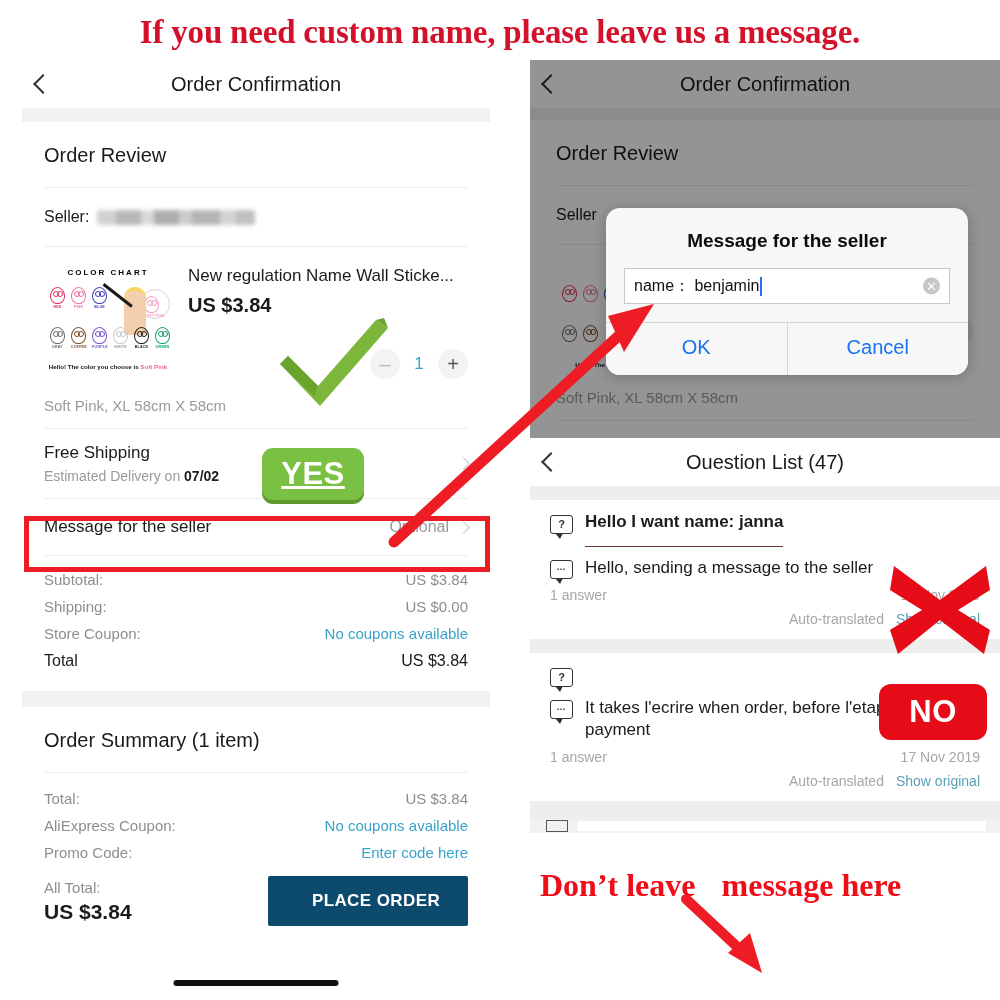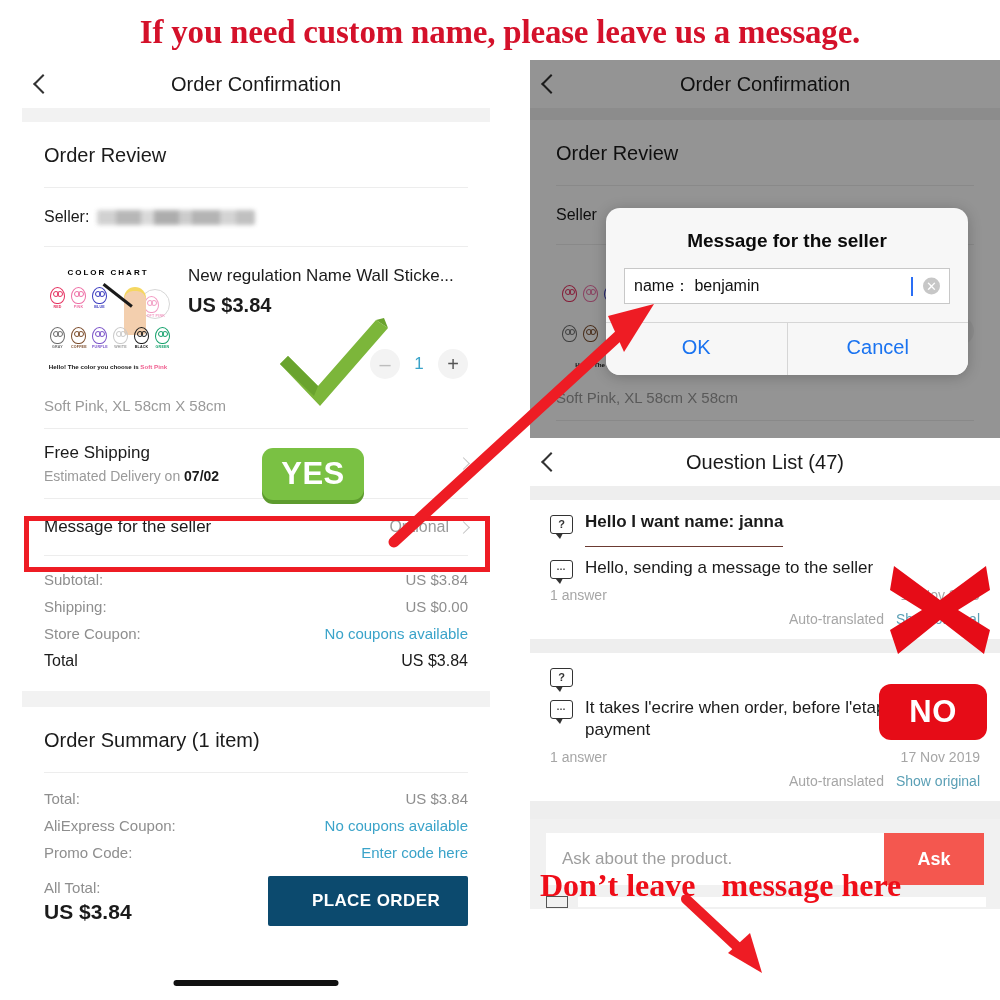--- a/index.html
+++ b/index.html
@@ -170,21 +170,21 @@
     background: #f7f7f7; border-radius: 14px; overflow: hidden;
     box-shadow: 0 2px 14px rgba(0,0,0,.22);
   }
   .modal-title {
     text-align:center; font-size: 19px; font-weight: bold; color:#0b0b0b;
     padding: 22px 10px 16px;
   }
   .modal-input-wrap { padding: 0 18px 18px; }
   .modal-input {
     position: relative; height: 36px; background:#fff; border: 1px solid #c8c8c8;
-    display:flex; align-items:center; padding: 0 36px 0 9px; justify-content: space-between;
+    display:flex; align-items:center; padding: 0 36px 0 9px;
   }
   .modal-input .txt { font-size: 16px; color:#111; white-space:nowrap; }
   .caret { display:inline-block; width: 2px; height: 19px; background:#2a6ef5; margin-left: 1px; }
   .clear-icon {
     position:absolute; right: 9px; top: 50%; transform: translateY(-50%);
     width: 17px; height: 17px; border-radius:50%; background:#c7c7c7;
     display:flex; align-items:center; justify-content:center;
     color:#fff; font-size: 13px; line-height: 1; font-family:"Liberation Sans",sans-serif;
   }
   .modal-actions { display:flex; border-top: 1px solid #d6d6d6; }
@@ -239,21 +239,21 @@
   .ask-stub .sq { width: 22px; height: 12px; border: 1.6px solid #555; }
   .ask-stub .ln { height: 10px; background:#ffffff; flex:1; margin-right: 14px;}
 
   
   .ann { position: absolute; z-index: 50; }
   #check-mark { left: 274px; top: 316px; width: 118px; height: 92px; }
   #yes-badge {
     left: 262px; top: 448px; width: 102px; height: 52px;
     background: #7ac143; border-radius: 11px; box-shadow: 0 4px 0 #5d9b2e;
     display:flex; align-items:center; justify-content:center;
-    color:#fff; font-weight:bold; font-size: 31px; letter-spacing: .5px;
+    color:#fff; font-weight:bold; font-size: 31px; letter-spacing: .5px; text-decoration: underline;
   }
   #red-box {
     left: 24px; top: 516px; width: 466px; height: 56px;
     border: 5px solid #ee1c24; background: transparent;
   }
   #arrow-1 { left: 380px; top: 290px; width: 320px; height: 260px; }
   #no-badge {
     left: 879px; top: 684px; width: 108px; height: 56px;
     background: #e60c17; border-radius: 12px;
     display:flex; align-items:center; justify-content:center;
@@ -551,24 +551,20 @@
           <span class="m">17 Nov 2019</span>
         </div>
         <div class="q-trans">
           <span class="auto">Auto-translated</span>
           <span class="orig">Show original</span>
         </div>
       </div>
 
       <div class="q-gap" style="height:18px"></div>
 
-      <div class="ask-bar">
-        <div class="ask-input">Ask about the product.</div>
-        <div class="ask-btn">Ask</div>
-      </div>
       <div class="ask-stub">
         <span class="sq"></span>
         <span class="ln"></span>
       </div>
     </div>
   </div>
 
   <svg class="ann" id="check-mark" viewBox="0 0 118 92">
     <path d="M6 48 L14 40 L44 70 L102 4 L114 12 L46 90 Z" fill="#7cb63a"></path>
     <path d="M6 48 L14 40 L44 70 L40 80 Z" fill="#6aa32e"></path>

